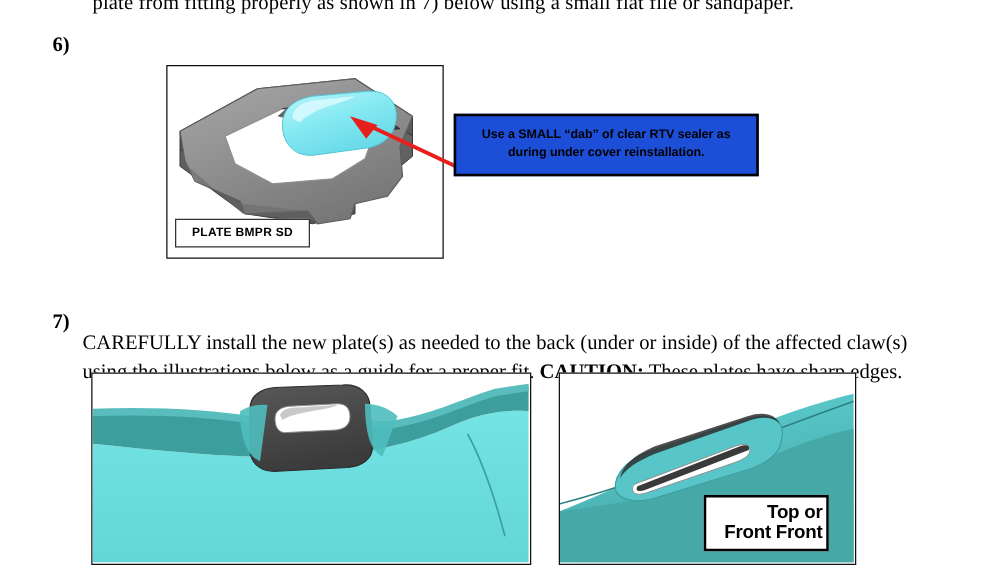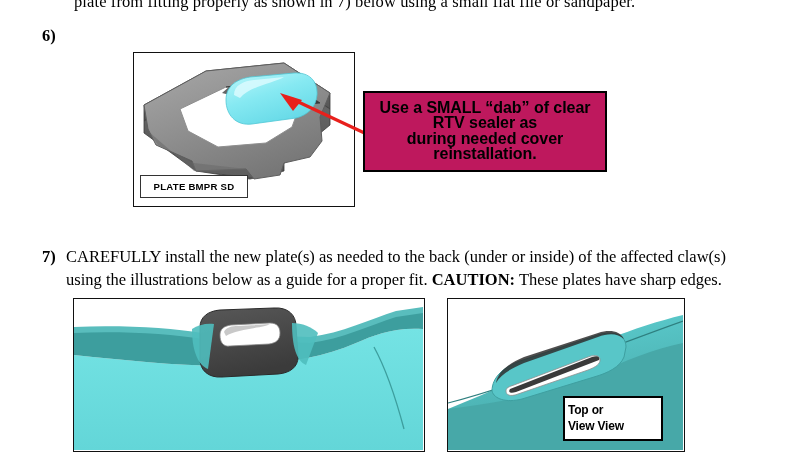--- a/index.html
+++ b/index.html
@@ -44,21 +44,21 @@
     box-sizing: border-box;
   }
   .step-body {
     font-size: 16.5px;
     line-height: 23px;
   }
   .step-body b { font-weight: bold; }
 
   #step6 { left: 36px; top: 24px; width: 740px; }
   #step7 { left: 36px; top: 245px; width: 716px; }
-  #step7 .step-body { width: 672px; }
+  #step7 .step-body { width: 672px; margin-top: 17px; }
 
   
   .fig-box {
     position: absolute;
     border: 1.6px solid #111111;
     background: #ffffff;
     box-sizing: border-box;
     overflow: hidden;
   }
   #fig-sealant { left: 133px; top: 52px; width: 222px; height: 155px; }
@@ -66,25 +66,25 @@
   #fig-installed-right { left: 447px; top: 298px; width: 238px; height: 154px; }
 
   
   #callout-rtv {
     position: absolute;
     left: 363px;
     top: 91px;
     width: 244px;
     box-sizing: border-box;
     border: 2px solid #000000;
-    background: #be185d;
+    background: #1d4ed8;
     padding: 7px 6px 8px 6px;
     font-family: "Liberation Sans", sans-serif;
     font-weight: bold;
-    font-size: 16px;
+    font-size: 10px;
     line-height: 15.4px;
     text-align: center;
     letter-spacing: -0.05px;
   }
 
   
   #arrow-to-sealant {
     position: absolute;
     left: 276px;
     top: 92px;
@@ -113,24 +113,24 @@
   
   #label-view {
     position: absolute;
     left: 563px;
     top: 396px;
     width: 100px;
     box-sizing: border-box;
     border: 2.4px solid #000000;
     background: #ffffff;
     padding: 4px 3px 5px 3px;
-    text-align: left;
+    text-align: right;
     font-family: "Liberation Sans", sans-serif;
     font-weight: bold;
-    font-size: 12px;
+    font-size: 15px;
     line-height: 16px;
     letter-spacing: -0.2px;
   }
 
   svg { display: block; }
 </style>
 </head>
 <body>
 
 <div class="clipped-line">plate from fitting properly as shown in 7) below using a small flat file or sandpaper.</div>
@@ -212,21 +212,21 @@
   <span>PLATE BMPR SD</span>
 </div>
 
 <svg id="arrow-to-sealant" viewBox="0 0 100 48">
   <line x1="97" y1="45" x2="16" y2="7" stroke="#E8201C" stroke-width="3.2"></line>
   <polygon points="4,1 26,8 17,19" fill="#E8201C"></polygon>
 </svg>
 
 <div id="callout-rtv">
   <div>Use a SMALL “dab” of clear RTV sealer as</div>
-  <div>during needed cover reinstallation.</div>
+  <div>during under cover reinstallation.</div>
 </div>
 
 <div class="step" id="step7">
   <div class="step-num">7)</div>
   <div class="step-body">
     <span>CAREFULLY install the new plate(s) as needed to the back (under or inside) of the affected claw(s) using the illustrations below as a guide for a proper fit. </span><b>CAUTION:</b><span>  These plates have sharp edges.</span>
   </div>
 </div>
 
 <div class="fig-box" id="fig-installed-left">
@@ -322,14 +322,14 @@
              L70,95
              C 62,98 58,96 58,92
              C 58,89 60,88 66,86 Z" fill="#ffffff" stroke="#8f8f8f" stroke-width="0.8"></path>
 
     <path d="M62,90 L144,58 C 150,56 152,58 151,61 L68,93 C 62,95 60,93 62,90 Z" fill="#3A3A3A"></path>
   </svg>
 </div>
 
 <div id="label-view">
   <div>Top or</div>
-  <div>View View</div>
+  <div>Front Front</div>
 </div>
 
 </body></html>

